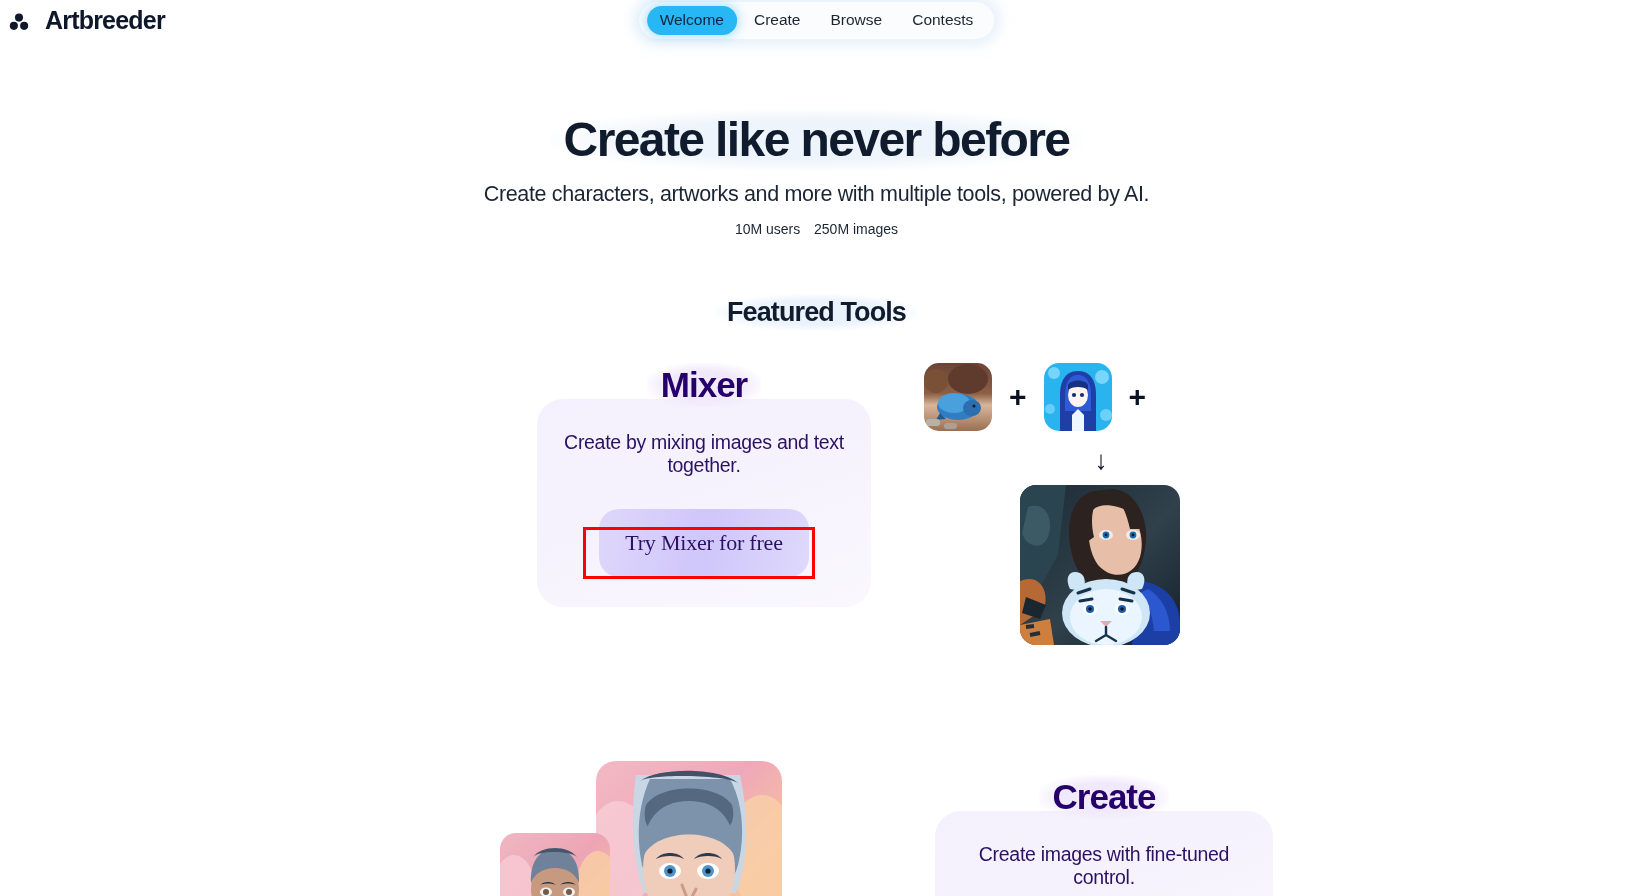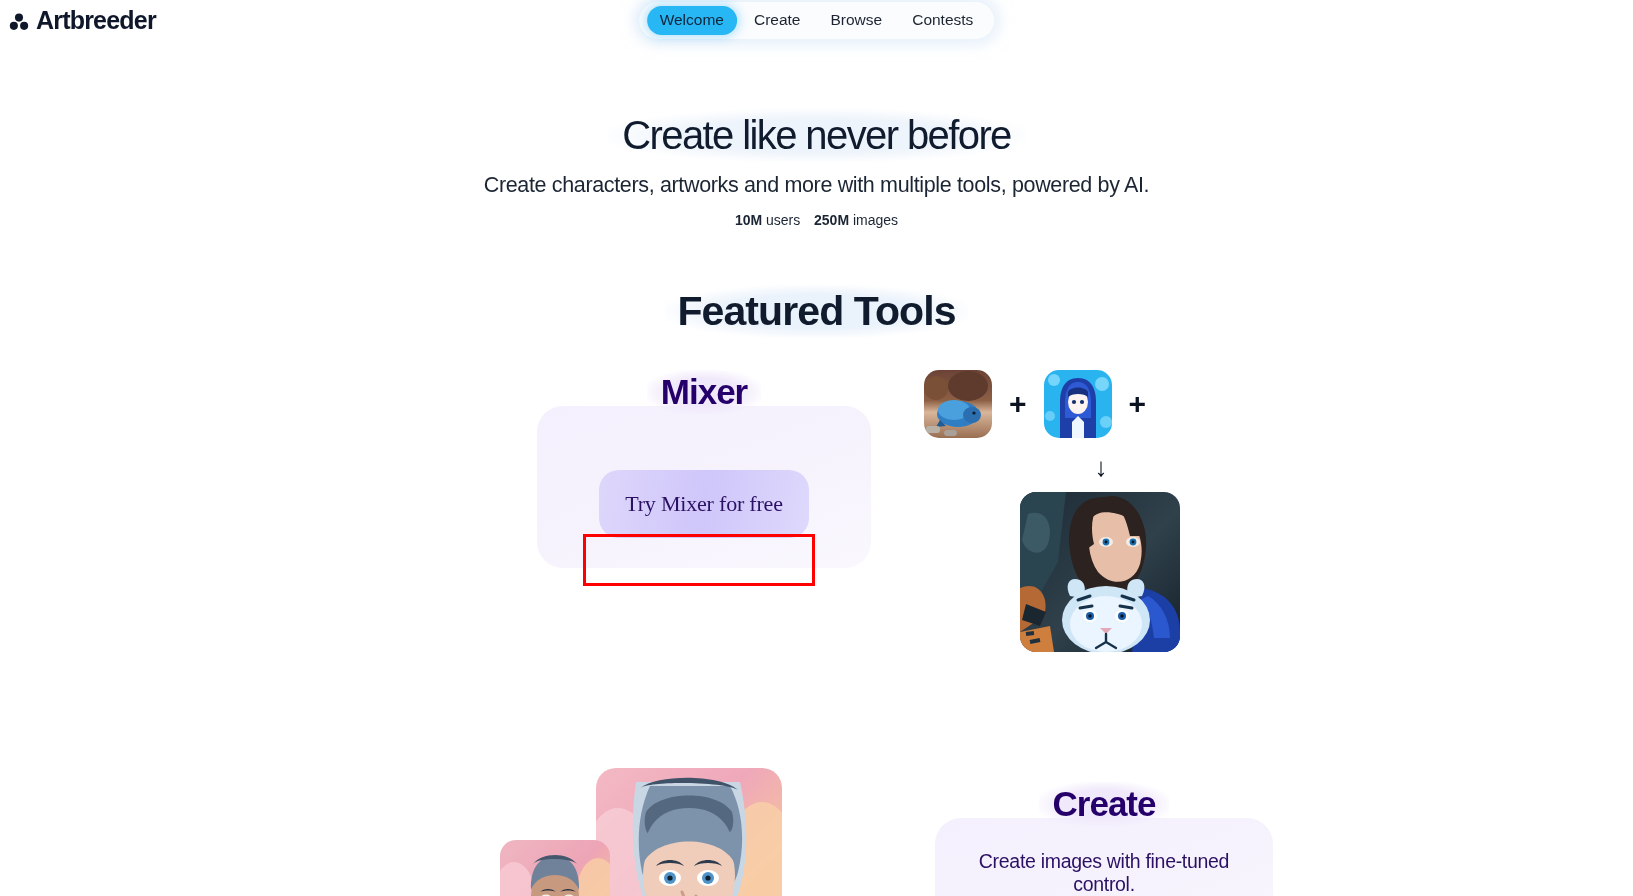--- a/index.html
+++ b/index.html
@@ -17,21 +17,21 @@
     position: relative;
     height: 56px;
     width: 100%;
   }
   .brand {
     position: absolute;
     left: 8px;
     top: 8px;
     display: flex;
     align-items: center;
-    gap: 6px;
+    gap: 15px;
     cursor: pointer;
   }
   .brand-icon { width: 22px; height: 22px; display: block; margin-top: 2px; }
   .brand-name {
     font-size: 25px;
     font-weight: 700;
     letter-spacing: -0.8px;
     color: #0f172a;
     line-height: 1;
   }
@@ -61,48 +61,48 @@
   .nav-item.active {
     background: #28b7f5;
     color: #10243a;
     box-shadow: 0 0 10px 3px rgba(70,185,245,0.35);
   }
 
   
   .hero { text-align: center; margin-top: 53px; }
   .hero-title {
     display: inline-block;
-    font-size: 40px;
-    font-weight: 400;
+    font-size: 48px;
+    font-weight: 700;
     letter-spacing: -1.6px;
     color: #101c2e;
     line-height: 1.12;
     padding: 4px 14px;
     border-radius: 18px;
     background: radial-gradient(ellipse at center, #eef4fb 45%, rgba(238,244,251,0) 75%);
   }
   .hero-sub {
     margin-top: 11px;
     font-size: 21.5px;
     color: #1b2533;
     letter-spacing: -0.35px;
   }
   .hero-stats {
     margin-top: 14px;
     font-size: 14px;
     color: #1b2533;
   }
-  .hero-stats b { font-weight: 700; text-align: right; }
+  .hero-stats b { font-weight: 400; text-align: right; }
   .stat-gap { display: inline-block; width: 6px; }
 
   
   .featured-heading { text-align: center; margin-top: 57px; }
   .featured-heading span {
     display: inline-block;
-    font-size: 41px;
+    font-size: 27px;
     font-weight: 800;
     letter-spacing: -0.9px;
     color: #101c2e;
     padding: 3px 12px;
     border-radius: 14px;
     background: radial-gradient(ellipse at center, #eaf2fb 45%, rgba(234,242,251,0) 75%);
   }
 
   
   .tool-row {
@@ -246,20 +246,21 @@
 
 <div class="featured-heading">
   <span>Featured Tools</span>
 </div>
 
 <div class="tool-row" style="height:330px; margin-top:22px;margin-left:25px;">
 
   <div class="tool-card" style="left:512px; top:10px;">
     <div class="tool-title">Mixer</div>
     <div class="tool-body">
+      <div class="tool-desc">Create by mixing images and text together.</div>
       <div class="tool-cta-wrap">
         <div class="tool-cta">Try Mixer for free</div>
       </div>
     </div>
   </div>
 
   <div class="annot-box" style="left:558px; top:174px; width:232px; height:52px;"></div>
 
   <div class="demo" style="left:899px; top:10px;">
     <div class="demo-row">

